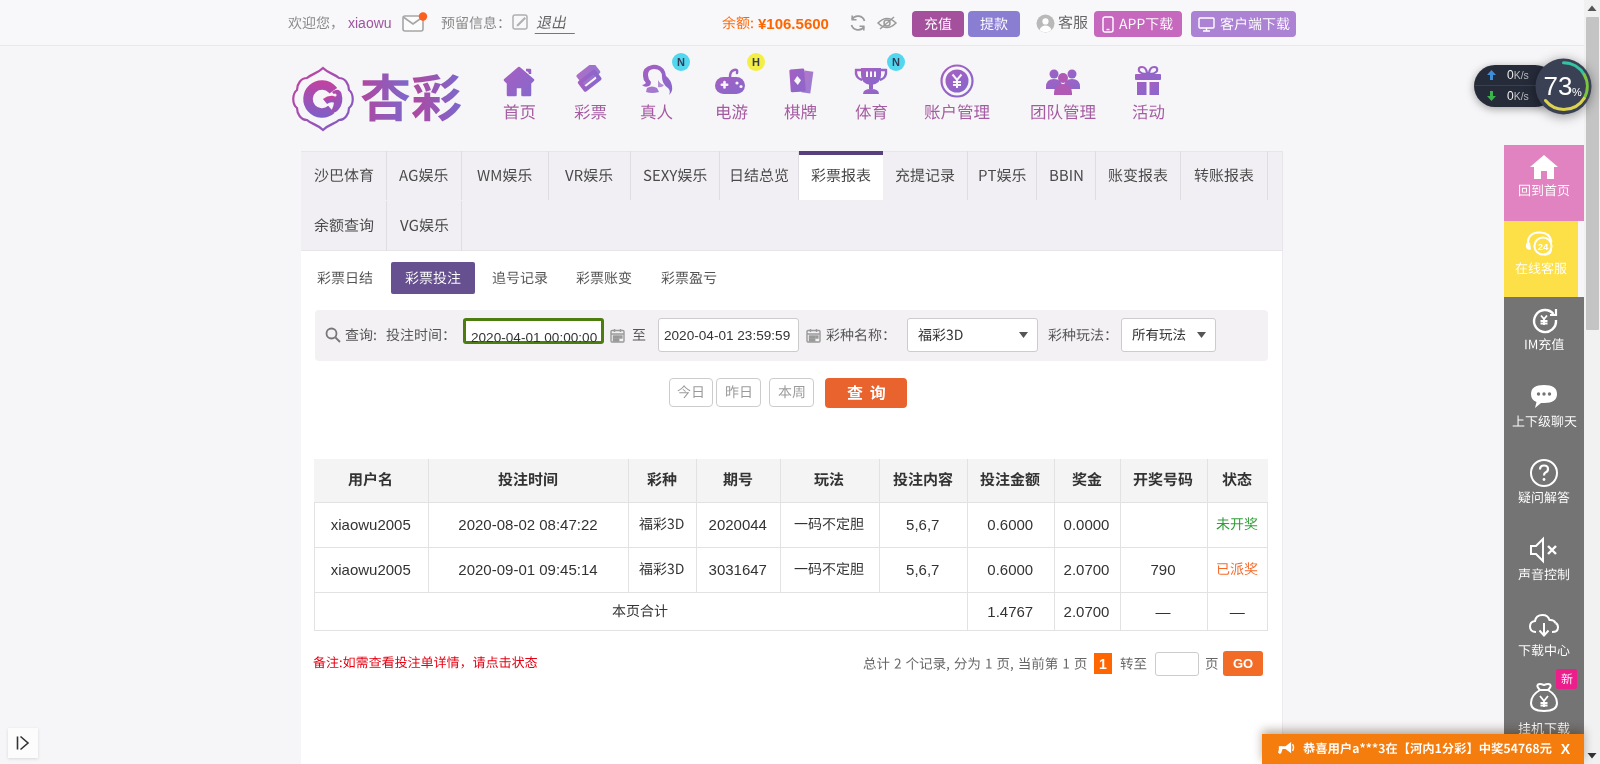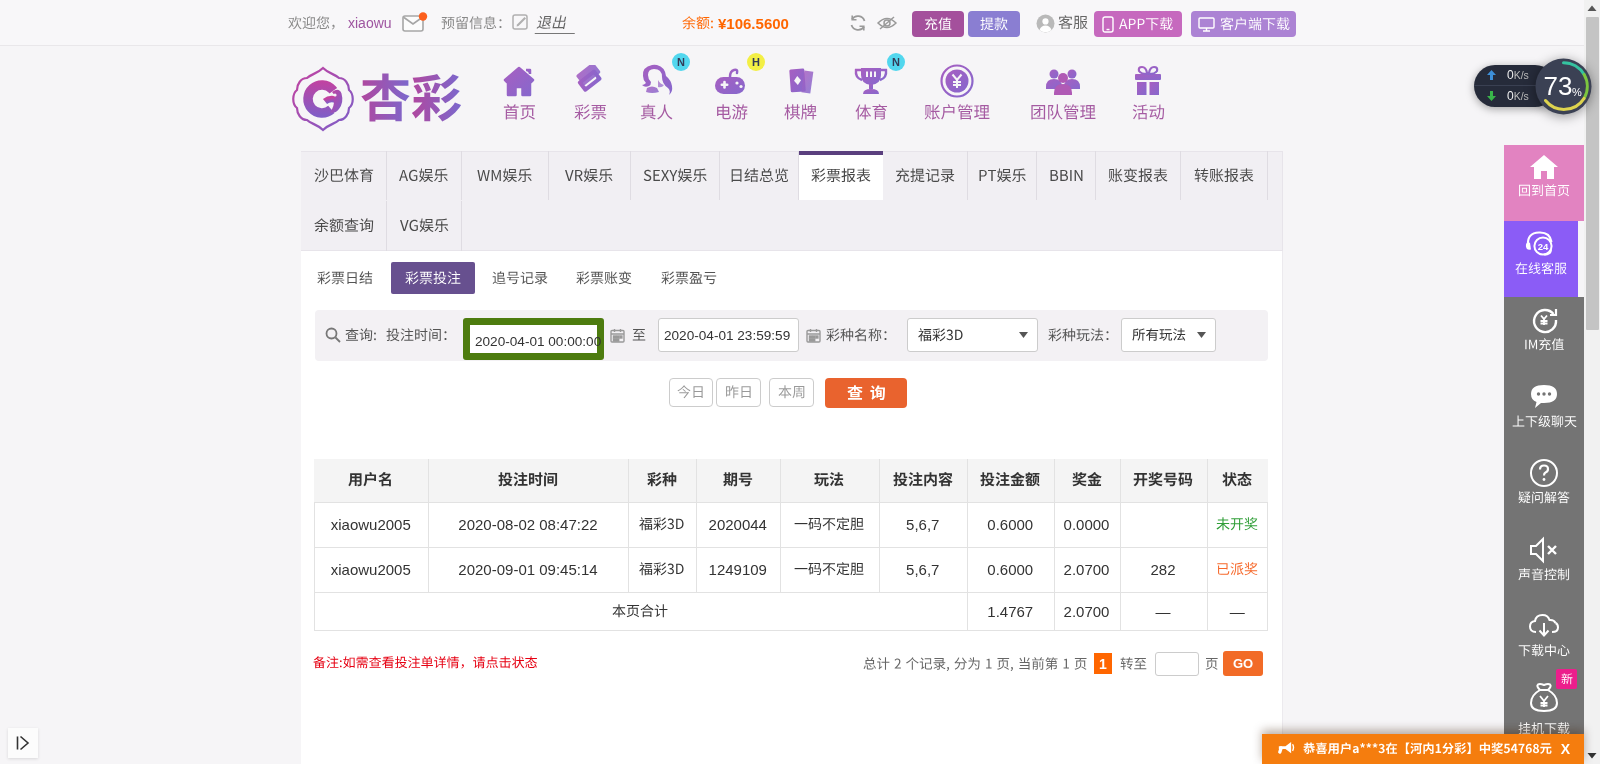--- a/index.html
+++ b/index.html
@@ -245,21 +245,21 @@
     <path d="M5 11.5 L12.5 4 L14 5.5 L6.5 13 L4.6 13.4 Z" fill="#b0b0b0"></path>
   </svg>
 <div class="abs" style="left:537px;top:12px;width:40px;height:22px;">
     <div class="flex" style="height:22px;border-bottom:1px solid #777;transform:skewX(-12deg)">
       <svg class="cn" width="30" height="16" viewBox="0 0 30 16" fill="#666">
         <use href="#q9" transform="matrix(0.015 0 0 -0.015 0 12.9)"></use>
         <use href="#q10" transform="matrix(0.015 0 0 -0.015 15 12.9)"></use>
       </svg>
     </div>
   </div>
-<div class="abs" style="left:682px;top:11px;width:130px;height:24px;">
+<div class="abs" style="left:722px;top:11px;width:130px;height:24px;">
     <div class="flex" style="height:24px">
       <svg class="cn" width="32" height="15" viewBox="0 0 32 15" fill="#ff6600">
         <use href="#q11" transform="matrix(0.014 0 0 -0.014 0 12.04)"></use>
         <use href="#q12" transform="matrix(0.014 0 0 -0.014 14 12.04)"></use>
         <use href="#q13" transform="matrix(0.014 0 0 -0.014 28 12.04)"></use>
       </svg>
       <span style="color:#ff6600;font-size:15px;font-weight:bold;margin-left:4px">¥106.5600</span>
     </div>
   </div>
 <svg class="abs" style="left:848px;top:13px" width="20" height="20" viewBox="0 0 20 20" fill="none" stroke="#9a9a9a" stroke-width="1.8">
@@ -744,21 +744,21 @@
     <div class="flex" style="height:20px">
       <svg class="cn" width="70" height="15" viewBox="0 0 70 15" fill="#555">
         <use href="#q80" transform="matrix(0.014 0 0 -0.014 0 12.04)"></use>
         <use href="#q81" transform="matrix(0.014 0 0 -0.014 14 12.04)"></use>
         <use href="#q82" transform="matrix(0.014 0 0 -0.014 28 12.04)"></use>
         <use href="#q83" transform="matrix(0.014 0 0 -0.014 42 12.04)"></use>
         <use href="#q8" transform="matrix(0.014 0 0 -0.014 56 12.04)"></use>
       </svg>
     </div>
   </div>
-<div class="abs" style="left:463px;top:318px;width:141px;height:42px;background:#fff;border:7px solid #4d7c0f;border-radius:3px;z-index:1;">
+<div class="abs" style="left:463px;top:318px;width:141px;height:26px;background:#fff;border:3px solid #4d7c0f;border-radius:3px;z-index:1;">
     <div class="flex" style="height:32px;padding-left:5px;font-size:13.6px;color:#333;white-space:nowrap">2020-04-01 00:00:00</div>
   </div>
 <div class="abs" style="left:610px;top:328px;z-index:1"><svg width="15" height="15" viewBox="0 0 15 15" fill="none" stroke="#999" stroke-width="1.4">
       <rect x="1" y="2.5" width="13" height="11.5" rx="1"></rect>
       <path d="M1 6 L14 6 M4.5 1 L4.5 4 M10.5 1 L10.5 4"></path>
       <rect x="3.5" y="8" width="2" height="2" fill="#999"></rect>
       <rect x="6.7" y="8" width="2" height="2" fill="#999"></rect>
       <rect x="9.9" y="8" width="2" height="2" fill="#999"></rect>
       <rect x="3.5" y="11" width="2" height="2" fill="#999"></rect>
       <rect x="6.7" y="11" width="2" height="2" fill="#999"></rect>
@@ -1041,21 +1041,21 @@
       <svg class="cn" width="46" height="15" viewBox="0 0 46 15" fill="#333">
         <use href="#q88" transform="matrix(0.014 0 0 -0.014 0 12.04)"></use>
         <use href="#q30" transform="matrix(0.014 0 0 -0.014 14 12.04)"></use>
         <use href="#q89" transform="matrix(0.014 0 0 -0.014 28 12.04)"></use>
         <use href="#q90" transform="matrix(0.014 0 0 -0.014 35.77 12.04)"></use>
       </svg>
     </div>
   </div>
 <div class="abs" style="left:696px;top:546.5px;width:83.5px;height:45px;z-index:3">
     <div class="fc" style="height:45px">
-      <span style="font-size:15px;color:#333;">1249109</span>
+      <span style="font-size:15px;color:#333;">3031647</span>
     </div>
   </div>
 <div class="abs" style="left:779.5px;top:546.5px;width:99px;height:45px;z-index:3">
     <div class="fc" style="height:45px">
       <svg class="cn" width="70" height="15" viewBox="0 0 70 15" fill="#333">
         <use href="#q122" transform="matrix(0.014 0 0 -0.014 0 12.04)"></use>
         <use href="#q123" transform="matrix(0.014 0 0 -0.014 14 12.04)"></use>
         <use href="#q124" transform="matrix(0.014 0 0 -0.014 28 12.04)"></use>
         <use href="#q125" transform="matrix(0.014 0 0 -0.014 42 12.04)"></use>
         <use href="#q126" transform="matrix(0.014 0 0 -0.014 56 12.04)"></use>
@@ -1072,21 +1072,21 @@
       <span style="font-size:15px;color:#333;">0.6000</span>
     </div>
   </div>
 <div class="abs" style="left:1053.5px;top:546.5px;width:66px;height:45px;z-index:3">
     <div class="fc" style="height:45px">
       <span style="font-size:15px;color:#333;">2.0700</span>
     </div>
   </div>
 <div class="abs" style="left:1119.5px;top:546.5px;width:87px;height:45px;z-index:3">
     <div class="fc" style="height:45px">
-      <span style="font-size:15px;color:#333;">282</span>
+      <span style="font-size:15px;color:#333;">790</span>
     </div>
   </div>
 <div class="abs" style="left:1206.5px;top:546.5px;width:61.5px;height:45px;z-index:3">
     <div class="fc" style="height:45px">
       <svg class="cn" width="42" height="15" viewBox="0 0 42 15" fill="#f6682a">
         <use href="#q130" transform="matrix(0.014 0 0 -0.014 0 12.04)"></use>
         <use href="#q131" transform="matrix(0.014 0 0 -0.014 14 12.04)"></use>
         <use href="#q129" transform="matrix(0.014 0 0 -0.014 28 12.04)"></use>
       </svg>
     </div>
@@ -1190,21 +1190,21 @@
     </div>
     <div class="fc" style="margin-top:3px">
       <svg class="cn" width="52" height="14" viewBox="0 0 52 14" fill="#fff">
         <use href="#q155" transform="matrix(0.013 0 0 -0.013 0 11.18)"></use>
         <use href="#q156" transform="matrix(0.013 0 0 -0.013 13 11.18)"></use>
         <use href="#q28" transform="matrix(0.013 0 0 -0.013 26 11.18)"></use>
         <use href="#q29" transform="matrix(0.013 0 0 -0.013 39 11.18)"></use>
       </svg>
     </div>
   </div>
-<div class="abs" style="left:1504px;top:220.5px;width:74px;height:76.5px;background:#8b5cf6;z-index:4;">
+<div class="abs" style="left:1504px;top:220.5px;width:74px;height:76.5px;background:#fde047;z-index:4;">
     <div style="padding-top:8px;height:38px" class="fc">
       <svg width="32" height="30" viewBox="0 0 32 30">
         <path d="M3 16 Q2 4 14 3.5 Q25 3 26.5 13" fill="none" stroke="#fff" stroke-width="2.2"></path>
         <circle cx="18" cy="17" r="8.6" fill="none" stroke="#fff" stroke-width="2"></circle>
         <text x="18" y="20.5" text-anchor="middle" font-family="Liberation Sans" font-size="9.5" font-weight="bold" fill="#fff">24</text>
         <path d="M2.8 13.5 Q0.5 14 1 17.5 Q1.5 21 4.5 20.8 L6 20.5 L5 13.8 Z" fill="#fff"></path>
         <path d="M26 21 Q26 25 21 25.5 L19 25.7" fill="none" stroke="#fff" stroke-width="1.8"></path>
       </svg>
     </div>
     <div class="fc" style="margin-top:3px">

